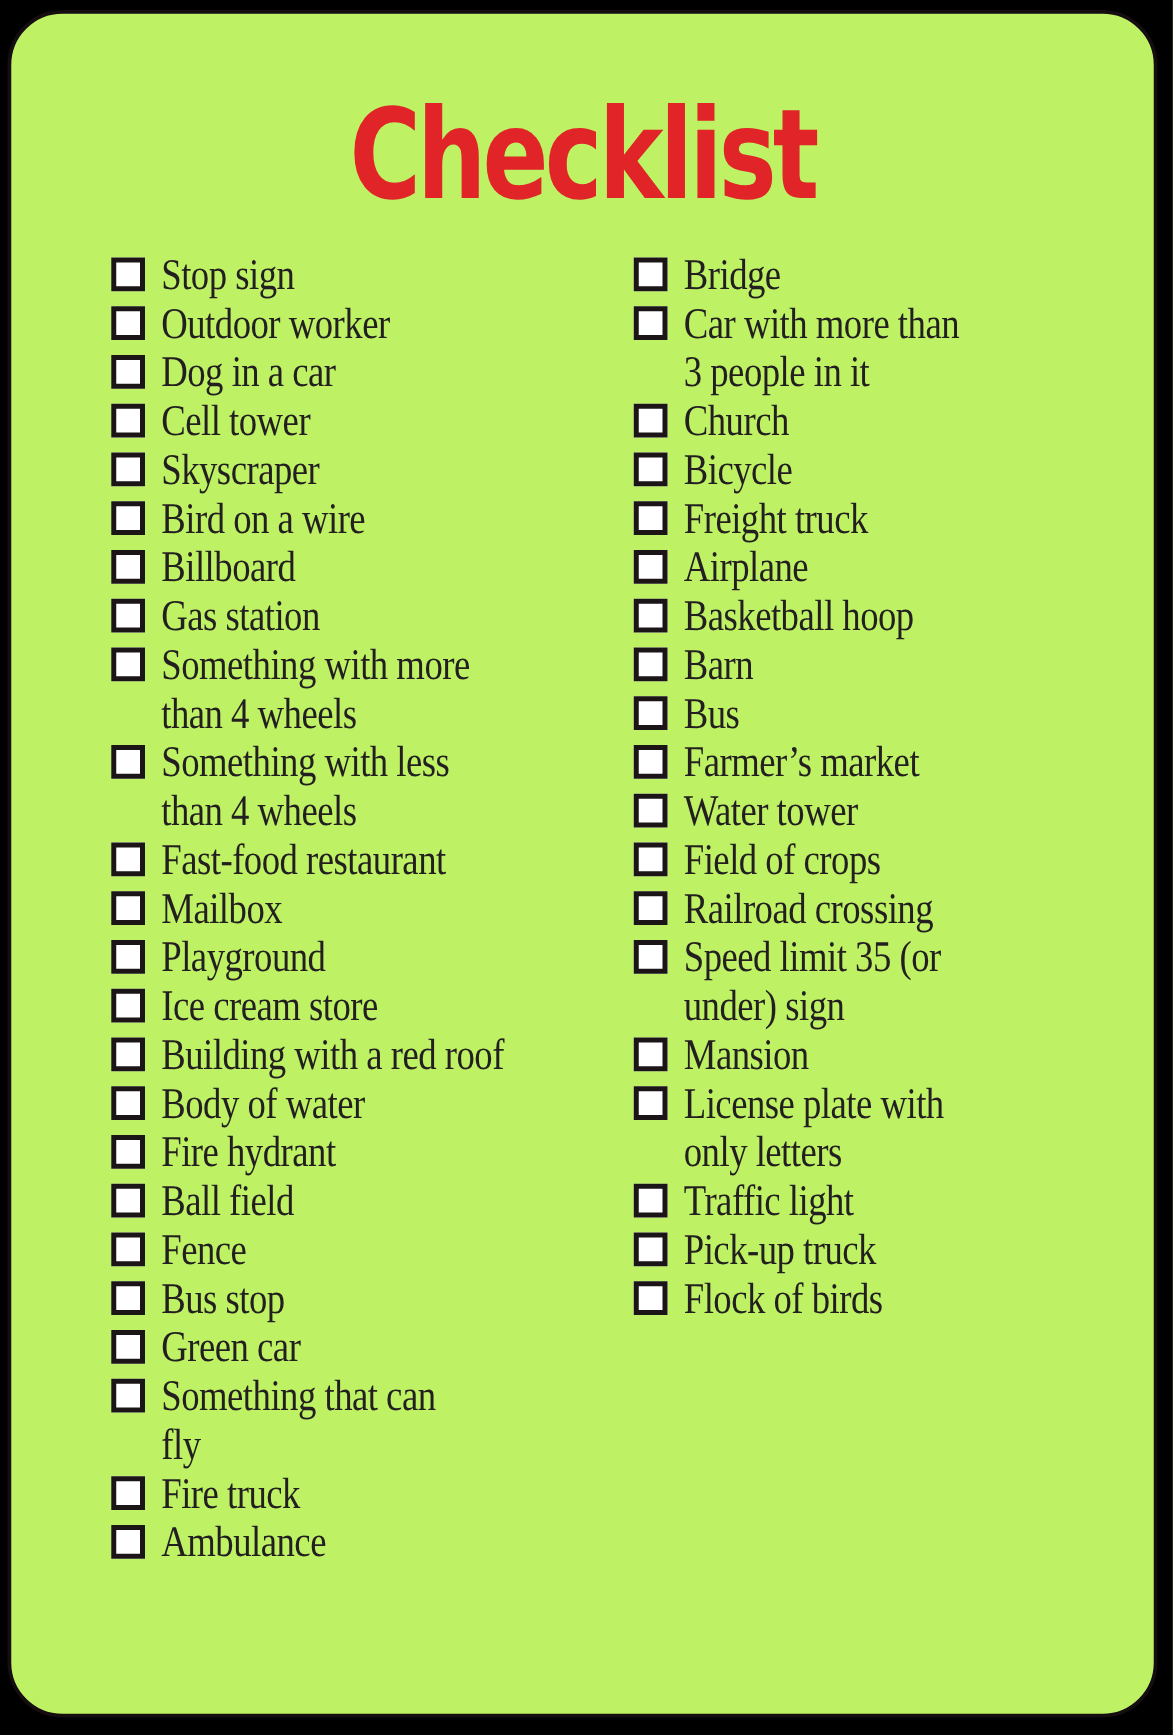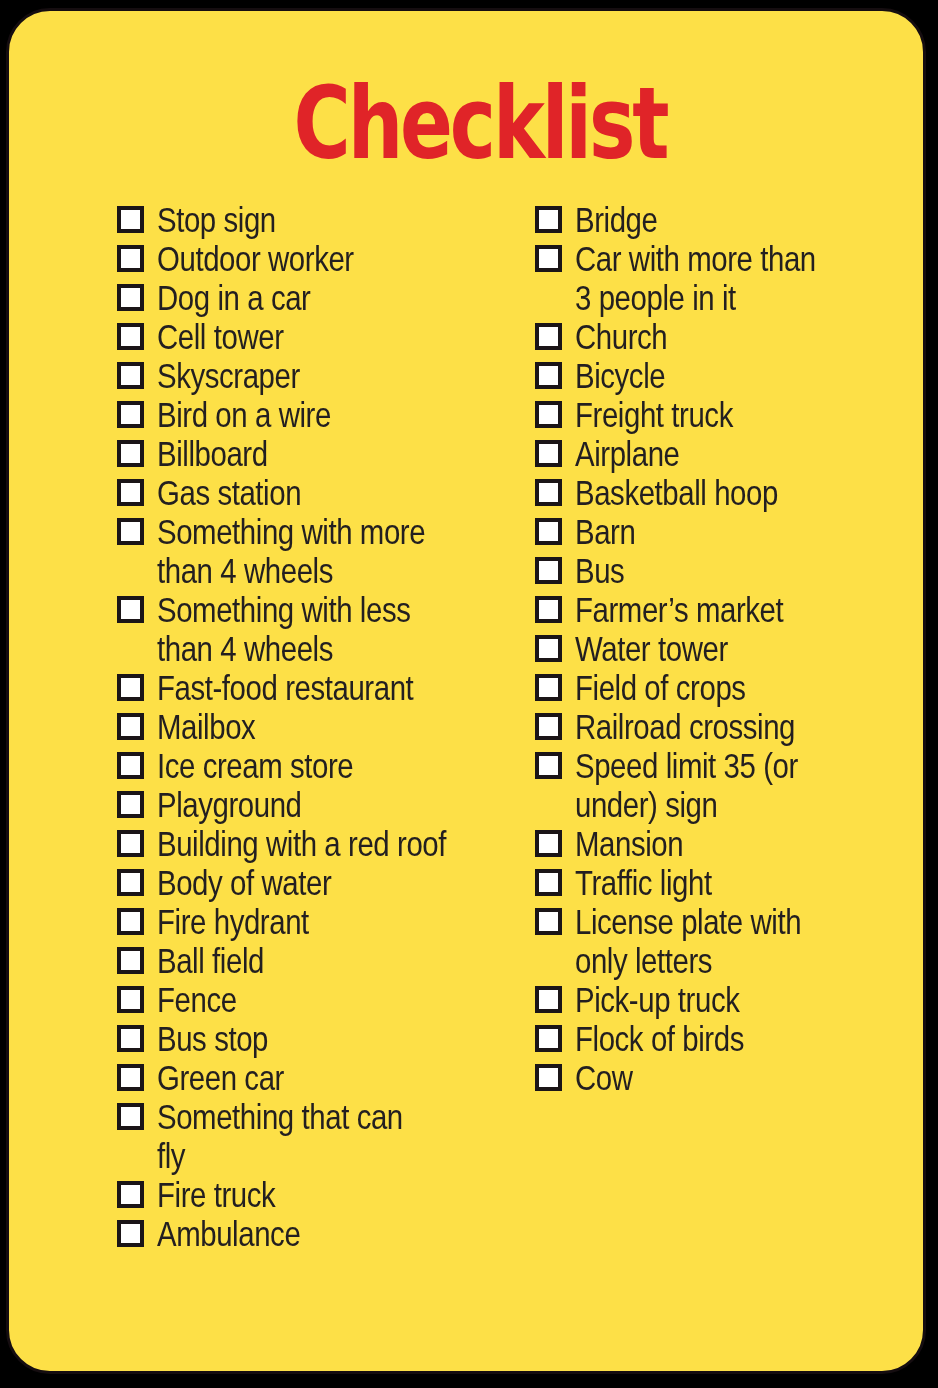--- a/index.html
+++ b/index.html
@@ -37,20 +37,21 @@
     font-size: 100px;
     line-height: 105px;
     letter-spacing: -4px;
     transform: scaleX(0.78);
     transform-origin: 50% 50%;
     white-space: nowrap;
   }
   .list {
     display: flex;
     margin: 24px 0 0 80px;
+    font-family: Liberation Serif, serif;
   }
   .col {
     display: block;
   }
   .col-left  { width: 418px; flex: 0 0 418px; }
   .col-right { flex: 1 1 auto; }
   .item {
     display: grid;
     grid-template-columns: 40px 1fr;
     align-items: start;
@@ -70,21 +71,21 @@
     color: #231f20;
     transform: scaleX(0.84);
     transform-origin: 0 0;
     white-space: nowrap;
   }
 </style>
 </head>
 <body>
 
 <div class="stage" style="background: rgb(0, 0, 0);">
-  <div class="card" style="background: #fde047; padding-left: 28px;">
+  <div class="card" style="background: #bef264;">
     <h1 class="title" style="color: rgb(224, 36, 40);">Checklist</h1>
     <div class="list">
       <div class="col col-left">
           <div class="item">
             <span class="checkbox" role="checkbox" aria-checked="false"></span>
             <span class="label">Stop sign</span>
           </div>
           <div class="item">
             <span class="checkbox" role="checkbox" aria-checked="false"></span>
             <span class="label">Outdoor worker</span>
@@ -124,25 +125,25 @@
           <div class="item">
             <span class="checkbox" role="checkbox" aria-checked="false"></span>
             <span class="label">Fast-food restaurant</span>
           </div>
           <div class="item">
             <span class="checkbox" role="checkbox" aria-checked="false"></span>
             <span class="label">Mailbox</span>
           </div>
           <div class="item">
             <span class="checkbox" role="checkbox" aria-checked="false"></span>
+            <span class="label">Playground</span>
+          </div>
+          <div class="item">
+            <span class="checkbox" role="checkbox" aria-checked="false"></span>
             <span class="label">Ice cream store</span>
-          </div>
-          <div class="item">
-            <span class="checkbox" role="checkbox" aria-checked="false"></span>
-            <span class="label">Playground</span>
           </div>
           <div class="item">
             <span class="checkbox" role="checkbox" aria-checked="false"></span>
             <span class="label">Building with a red roof</span>
           </div>
           <div class="item">
             <span class="checkbox" role="checkbox" aria-checked="false"></span>
             <span class="label">Body of water</span>
           </div>
           <div class="item">
@@ -234,34 +235,30 @@
           <div class="item">
             <span class="checkbox" role="checkbox" aria-checked="false"></span>
             <span class="label">Speed limit 35 (or<br>under) sign</span>
           </div>
           <div class="item">
             <span class="checkbox" role="checkbox" aria-checked="false"></span>
             <span class="label">Mansion</span>
           </div>
           <div class="item">
             <span class="checkbox" role="checkbox" aria-checked="false"></span>
+            <span class="label">License plate with<br>only letters</span>
+          </div>
+          <div class="item">
+            <span class="checkbox" role="checkbox" aria-checked="false"></span>
             <span class="label">Traffic light</span>
           </div>
           <div class="item">
             <span class="checkbox" role="checkbox" aria-checked="false"></span>
-            <span class="label">License plate with<br>only letters</span>
-          </div>
-          <div class="item">
-            <span class="checkbox" role="checkbox" aria-checked="false"></span>
             <span class="label">Pick-up truck</span>
           </div>
           <div class="item">
             <span class="checkbox" role="checkbox" aria-checked="false"></span>
             <span class="label">Flock of birds</span>
-          </div>
-          <div class="item">
-            <span class="checkbox" role="checkbox" aria-checked="false"></span>
-            <span class="label">Cow</span>
           </div>
         </div>
     </div>
   </div>
 </div>
 
 </body></html>

